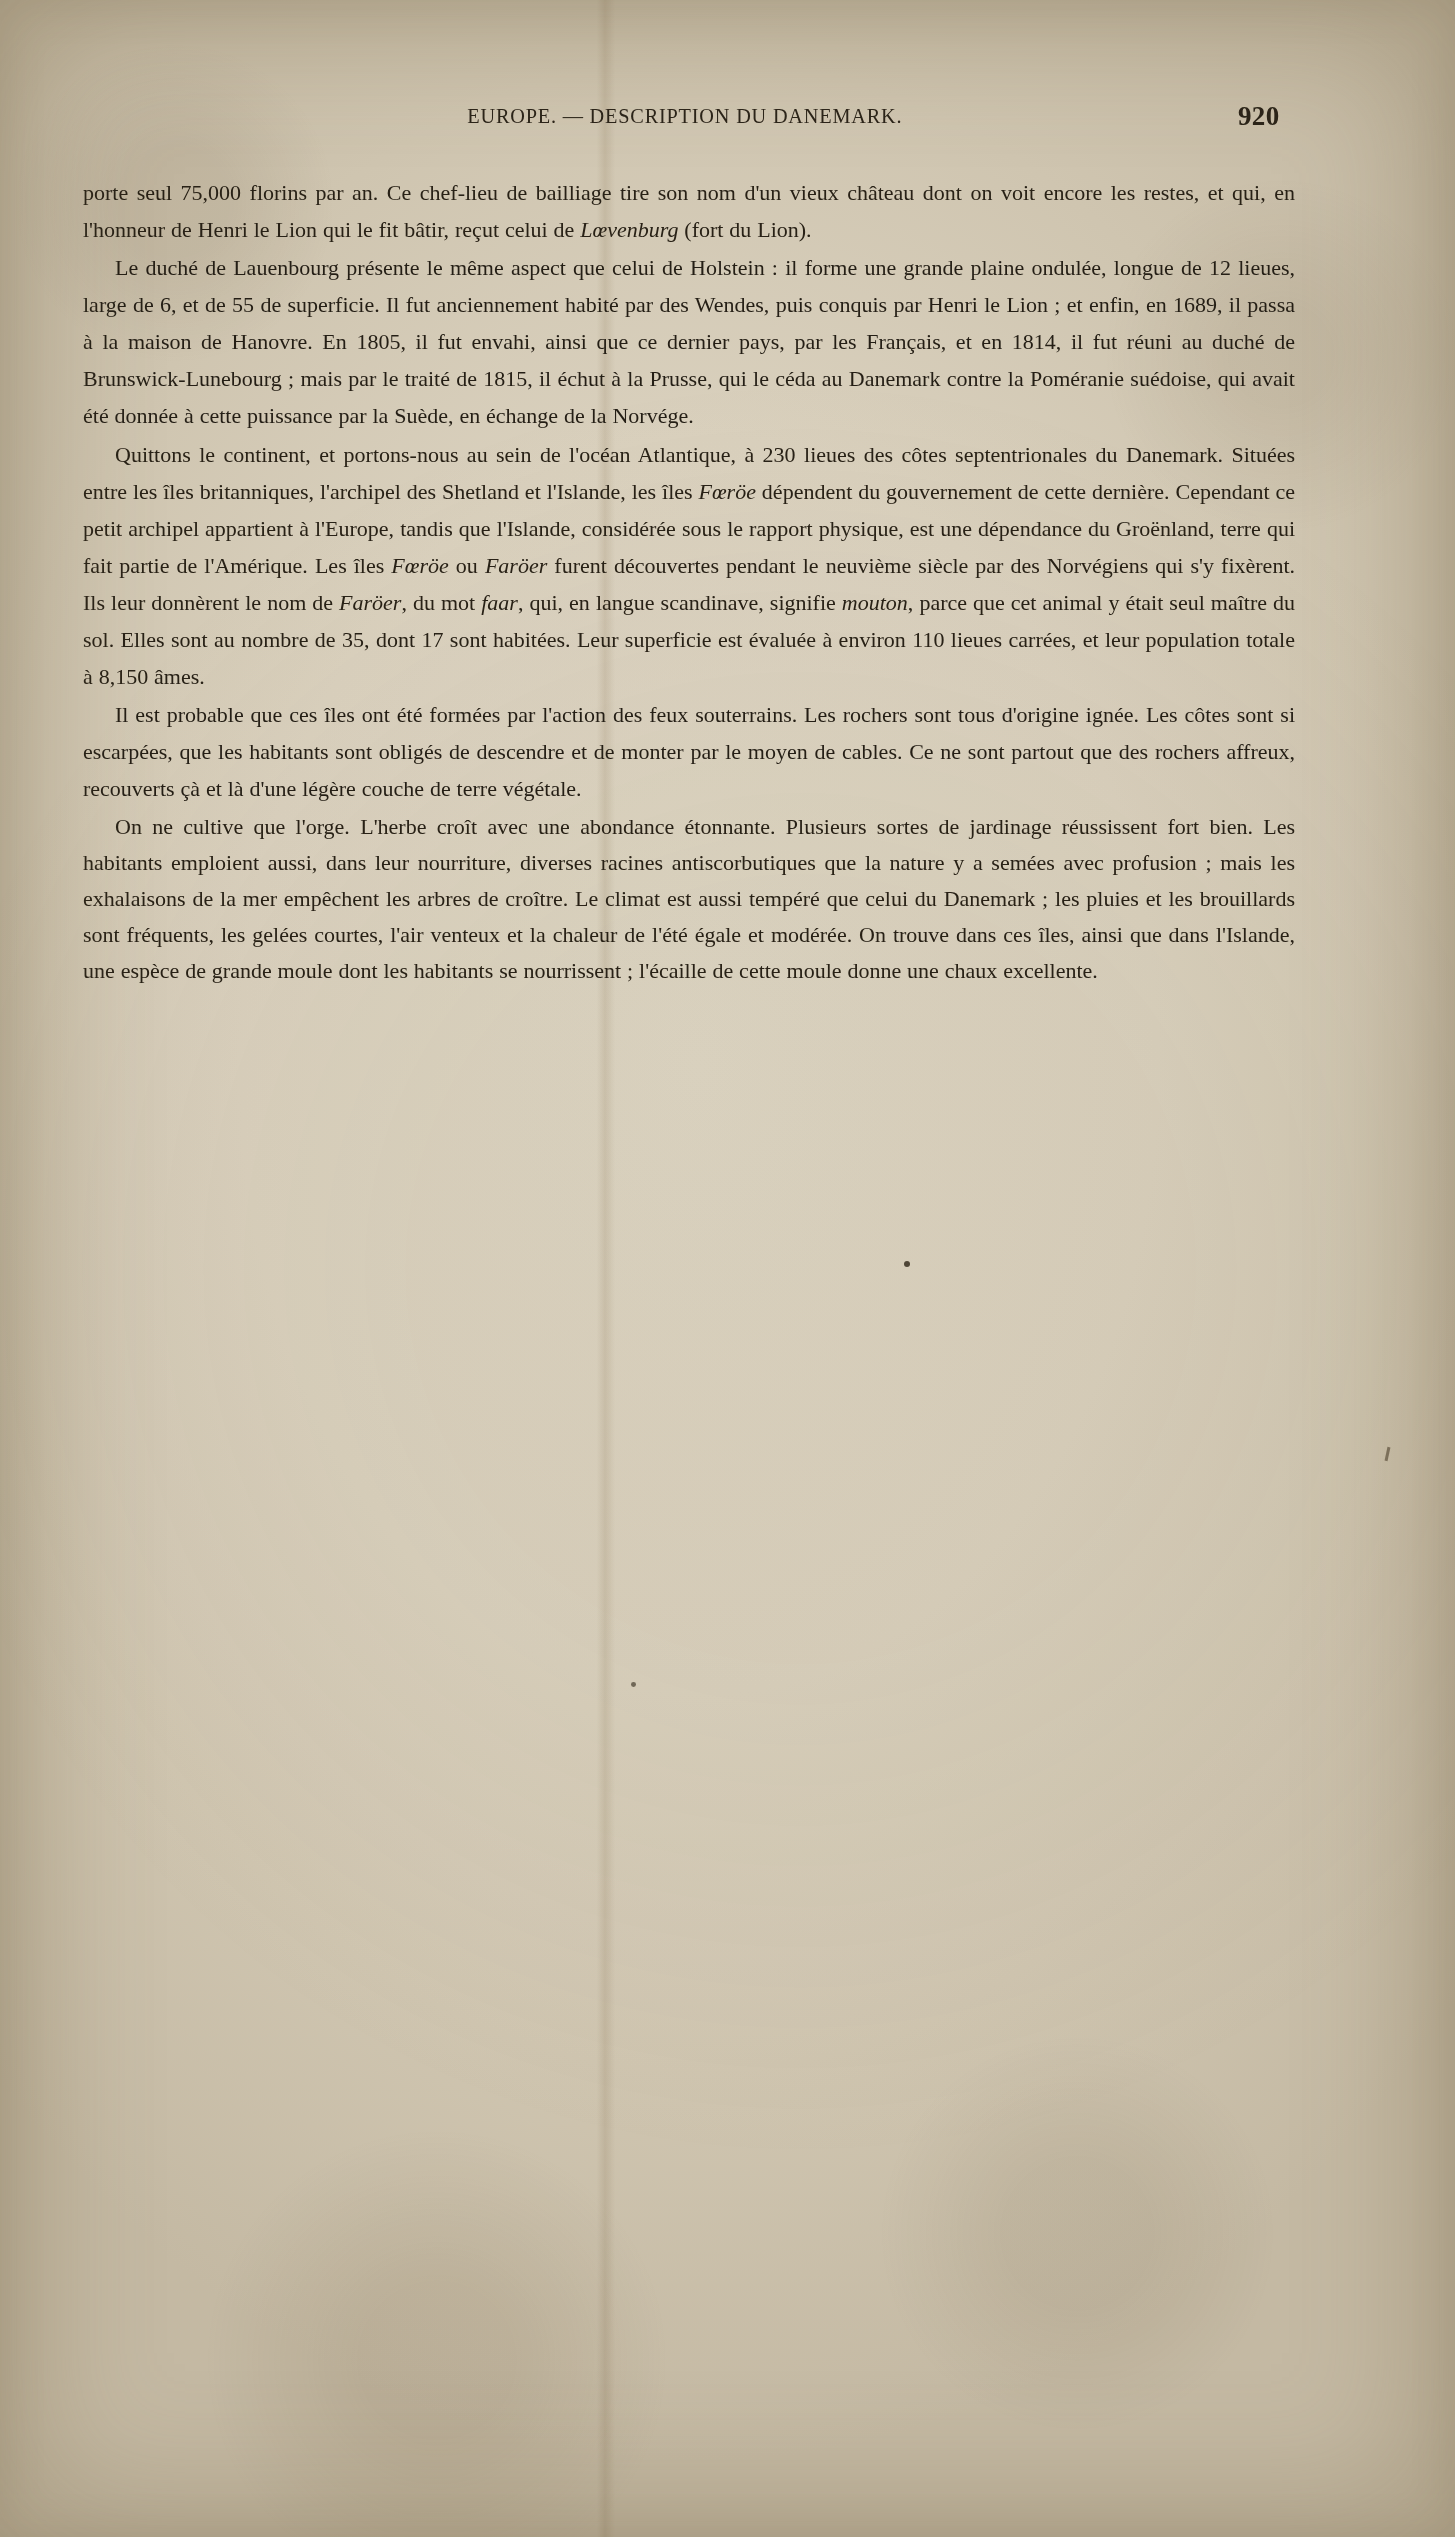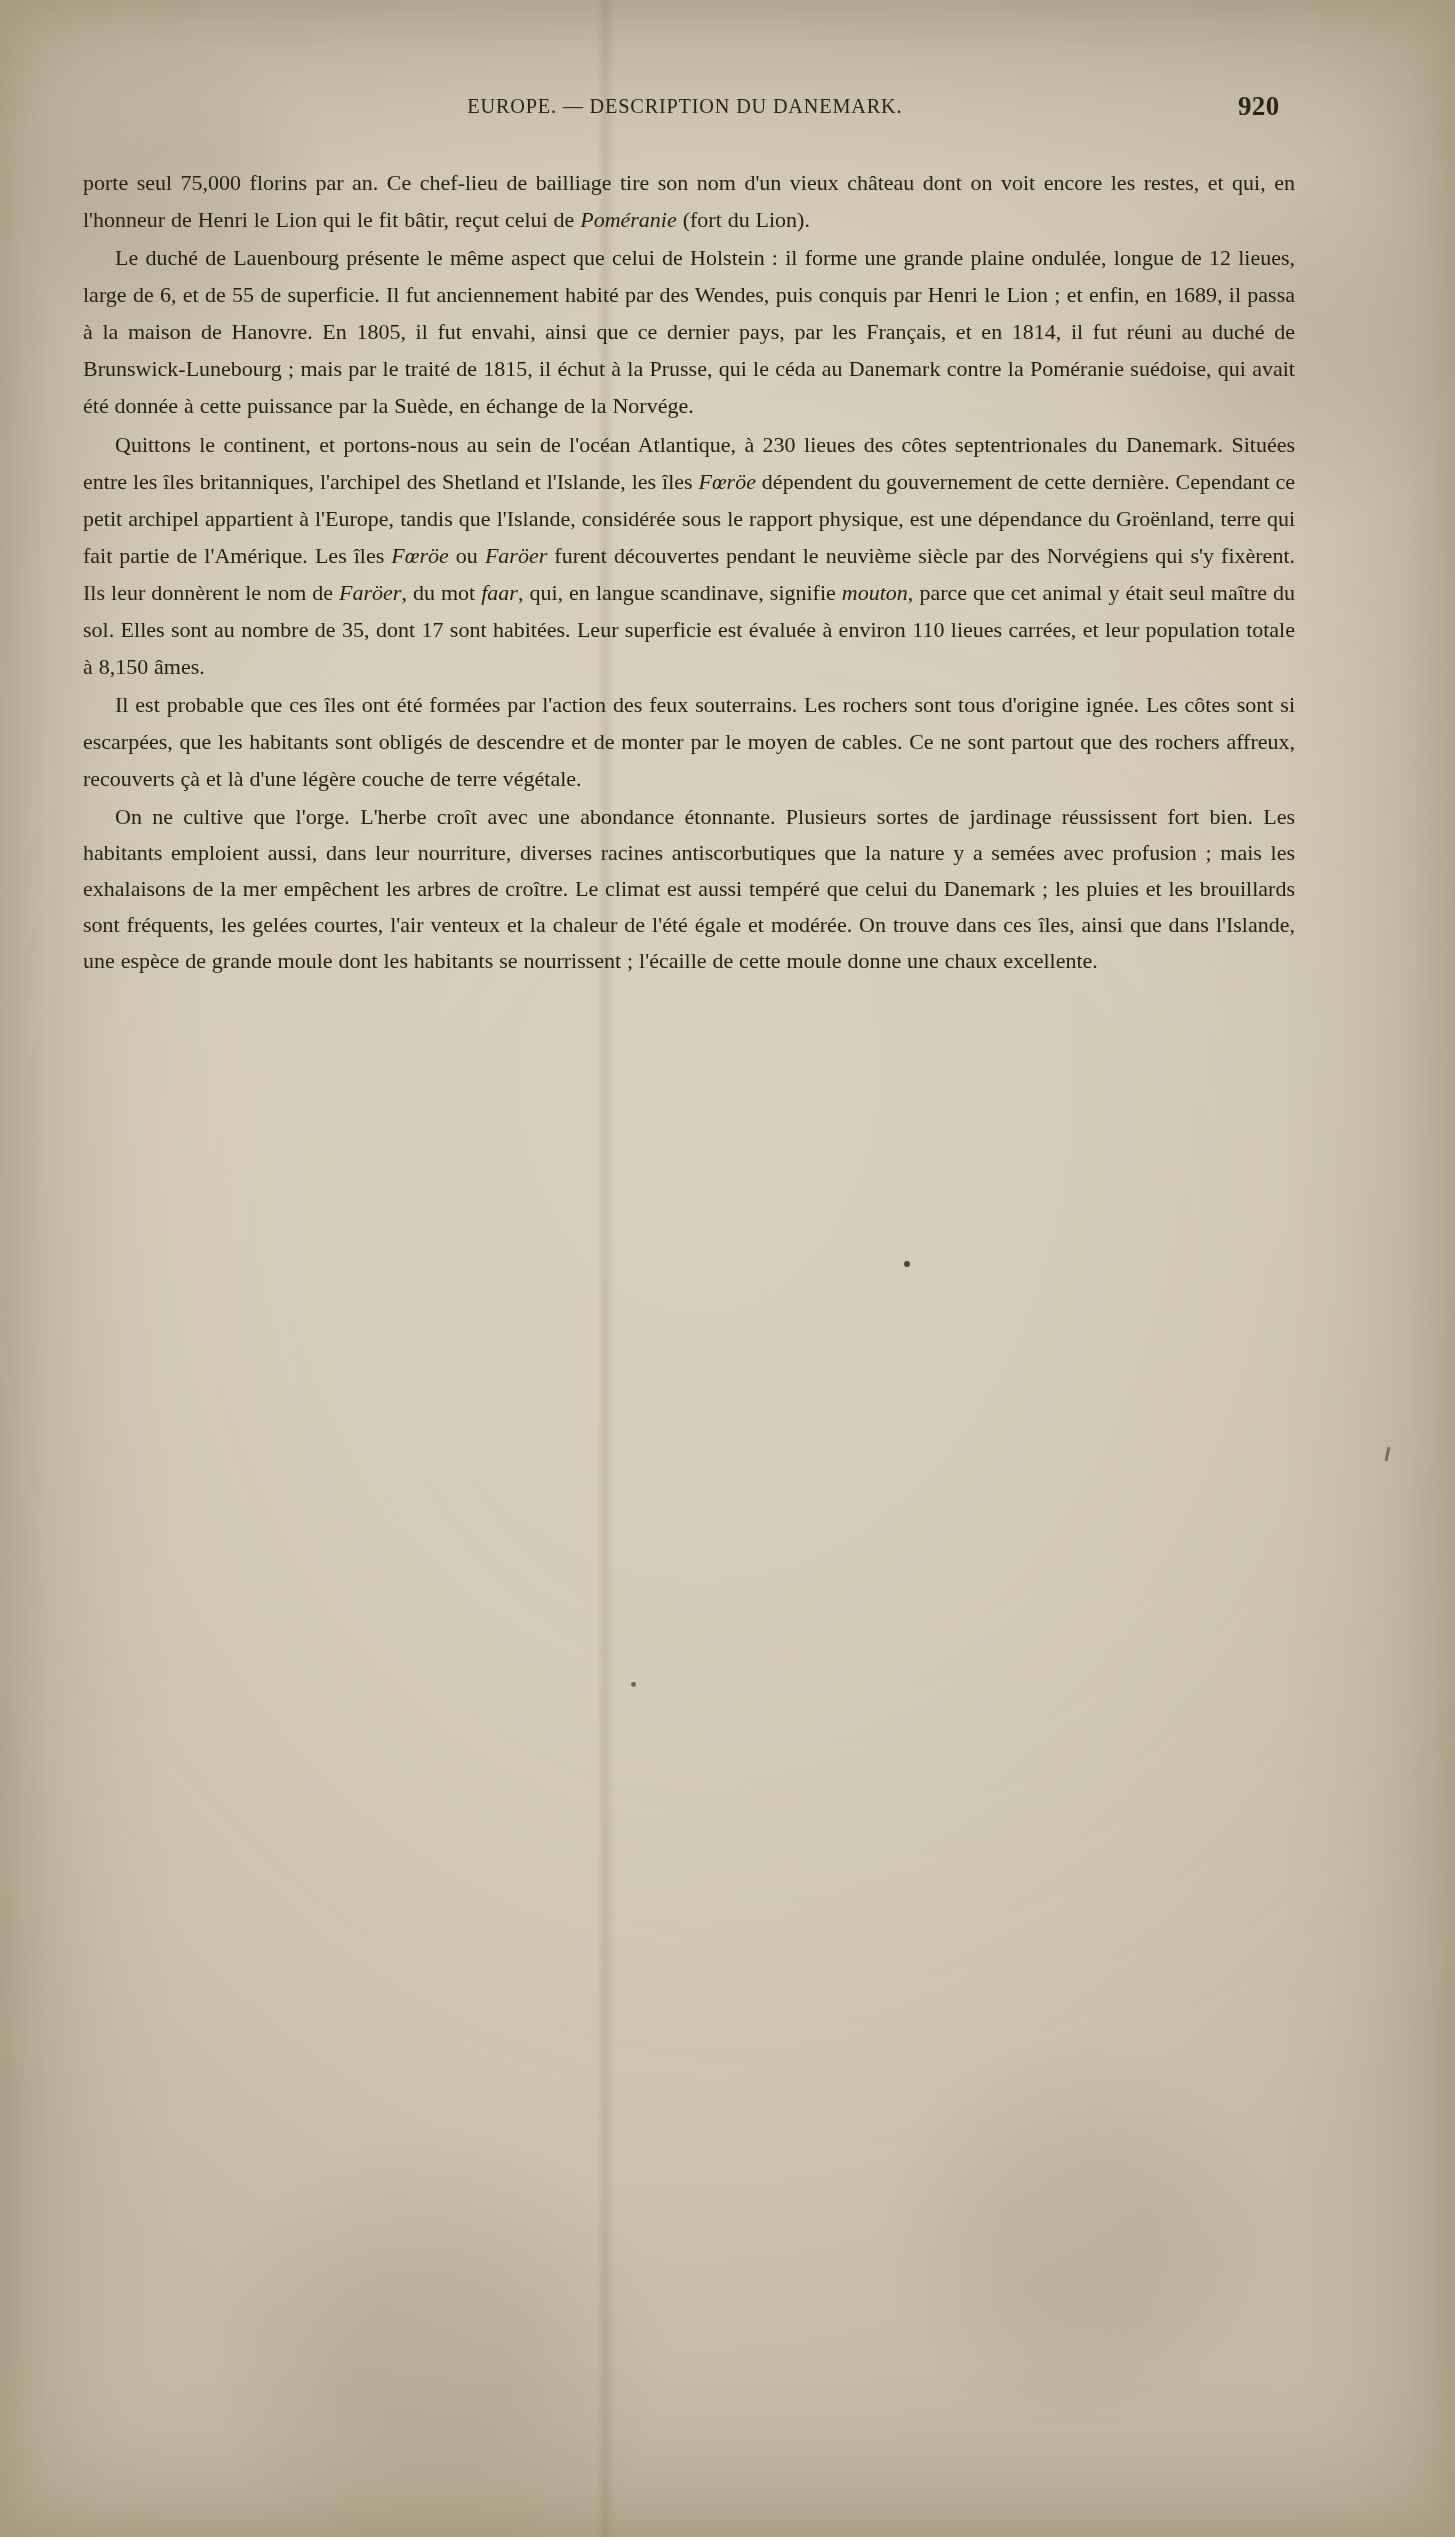--- a/index.html
+++ b/index.html
@@ -45,21 +45,21 @@
     left: 41%;
     width: 18px;
     pointer-events: none;
     background: linear-gradient(to right, rgba(160,140,105,0) 0%, rgba(150,128,92,.16) 45%, rgba(160,140,105,0) 100%);
     mix-blend-mode: multiply;
   }
 
   .content {
     position: absolute;
     left: 83px;
-    top: 95px;
+    top: 105px;
     width: 1212px;
   }
 
   .running-head {
     display: flex;
     align-items: baseline;
     justify-content: center;
     position: relative;
     height: 42px;
     margin-bottom: 27px;
@@ -137,21 +137,21 @@
   <div class="grain"></div>
   <div class="crease"></div>
 
   <div class="content">
 
     <div class="running-head">
       <span class="rh-title">EUROPE. — DESCRIPTION DU DANEMARK.</span>
       <span class="folio">920</span>
     </div>
 
-    <p class="noindent">porte seul 75,000 florins par an. Ce chef-lieu de bailliage tire son nom d'un vieux château dont on voit encore les restes, et qui, en l'honneur de Henri le Lion qui le fit bâtir, reçut celui de <i>Poméranie</i> (fort du Lion).</p>
+    <p class="noindent">porte seul 75,000 florins par an. Ce chef-lieu de bailliage tire son nom d'un vieux château dont on voit encore les restes, et qui, en l'honneur de Henri le Lion qui le fit bâtir, reçut celui de <i>Lœvenburg</i> (fort du Lion).</p>
     <p class="indent">Le duché de Lauenbourg présente le même aspect que celui de Holstein : il forme une grande plaine ondulée, longue de 12 lieues, large de 6, et de 55 de superficie. Il fut anciennement habité par des Wendes, puis conquis par Henri le Lion ; et enfin, en 1689, il passa à la maison de Hanovre. En 1805, il fut envahi, ainsi que ce dernier pays, par les Français, et en 1814, il fut réuni au duché de Brunswick-Lunebourg ; mais par le traité de 1815, il échut à la Prusse, qui le céda au Danemark contre la Poméranie suédoise, qui avait été donnée à cette puissance par la Suède, en échange de la Norvége.</p>
     <p class="indent">Quittons le continent, et portons-nous au sein de l'océan Atlantique, à 230 lieues des côtes septentrionales du Danemark. Situées entre les îles britanniques, l'archipel des Shetland et l'Islande, les îles <i>Fœröe</i> dépendent du gouvernement de cette dernière. Cependant ce petit archipel appartient à l'Europe, tandis que l'Islande, considérée sous le rapport physique, est une dépendance du Groënland, terre qui fait partie de l'Amérique. Les îles <i>Fœröe</i> ou <i>Faröer</i> furent découvertes pendant le neuvième siècle par des Norvégiens qui s'y fixèrent. Ils leur donnèrent le nom de <i>Faröer</i>, du mot <i>faar</i>, qui, en langue scandinave, signifie <i>mouton</i>, parce que cet animal y était seul maître du sol. Elles sont au nombre de 35, dont 17 sont habitées. Leur superficie est évaluée à environ 110 lieues carrées, et leur population totale à 8,150 âmes.</p>
     <p class="indent">Il est probable que ces îles ont été formées par l'action des feux souterrains. Les rochers sont tous d'origine ignée. Les côtes sont si escarpées, que les habitants sont obligés de descendre et de monter par le moyen de cables. Ce ne sont partout que des rochers affreux, recouverts çà et là d'une légère couche de terre végétale.</p>
     <p class="indent lower-dense">On ne cultive que l'orge. L'herbe croît avec une abondance étonnante. Plusieurs sortes de jardinage réussissent fort bien. Les habitants emploient aussi, dans leur nourriture, diverses racines antiscorbutiques que la nature y a semées avec profusion ; mais les exhalaisons de la mer empêchent les arbres de croître. Le climat est aussi tempéré que celui du Danemark ; les pluies et les brouillards sont fréquents, les gelées courtes, l'air venteux et la chaleur de l'été égale et modérée. On trouve dans ces îles, ainsi que dans l'Islande, une espèce de grande moule dont les habitants se nourrissent ; l'écaille de cette moule donne une chaux excellente.</p>
 
   </div>
 
   <div class="stray-mark"></div>
   <div class="stray-dot"></div>
   <div class="stray-period"></div>

